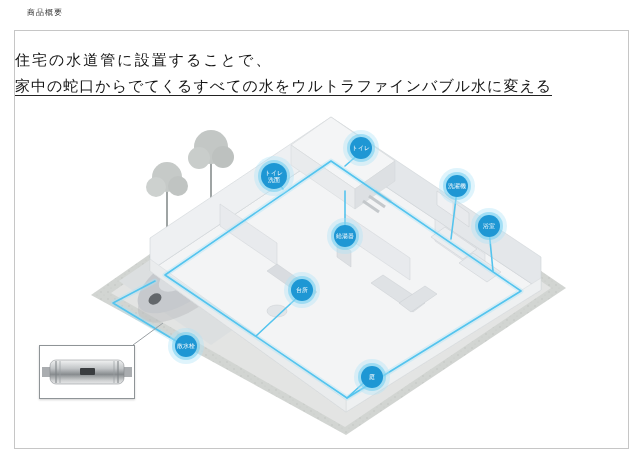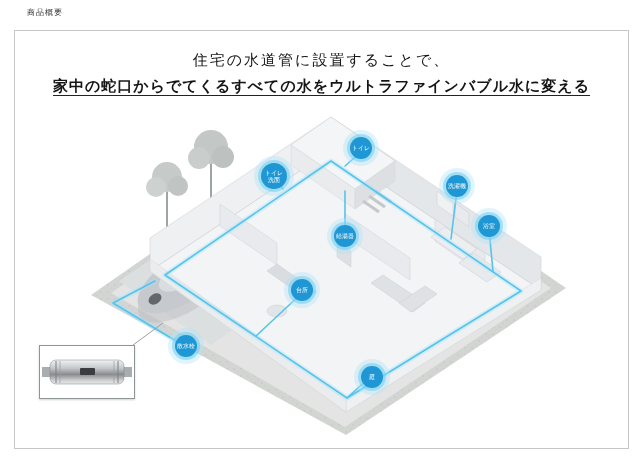--- a/index.html
+++ b/index.html
@@ -3,25 +3,25 @@
 <meta charset="utf-8">
 <style>
   * { margin:0; padding:0; box-sizing:border-box; }
   html,body { width:643px; height:460px; background:#ffffff; overflow:hidden;
               font-family:"Liberation Serif","DejaVu Serif",serif; }
   .page { position:relative; width:549px; height:460px; background:#ffffff; }
   .header-label { position:absolute; left:27px; top:7px; font-size:8px; color:#333;
                   letter-spacing:1px; }
   .panel { position:absolute; left:14px; top:30px; width:615px; height:419px;
            border:1px solid #c6c6c6; background:#ffffff; }
-  .titles { position:absolute; top:20px; left:0; width:100%; text-align:center;
+  .titles { position:absolute; top:20px; left:0; width:100%; 
             color:#151515; z-index:3; }
   .title1 { font-size:15px; letter-spacing:2px; }
   .title2 { font-size:15px; letter-spacing:1px; margin-top:7px; }
-  .title2 span { border-bottom:1px solid #222; padding-bottom:1px;font-weight:bold; }
+  .title2 span { border-bottom:1px solid #222; padding-bottom:1px; }
   svg.diagram { position:absolute; left:0; top:0; width:613px; height:417px; z-index:1; }
   .product-inset { position:absolute; left:24px; top:314px; width:96px; height:54px;
                    background:#fff; border:1px solid #8f9497; z-index:4;
                    box-shadow:0 1px 2px rgba(0,0,0,.18); }
   .product-inset svg { width:100%; height:100%; display:block; }
 </style>
 </head>
 <body>
 
 <div class="page">

